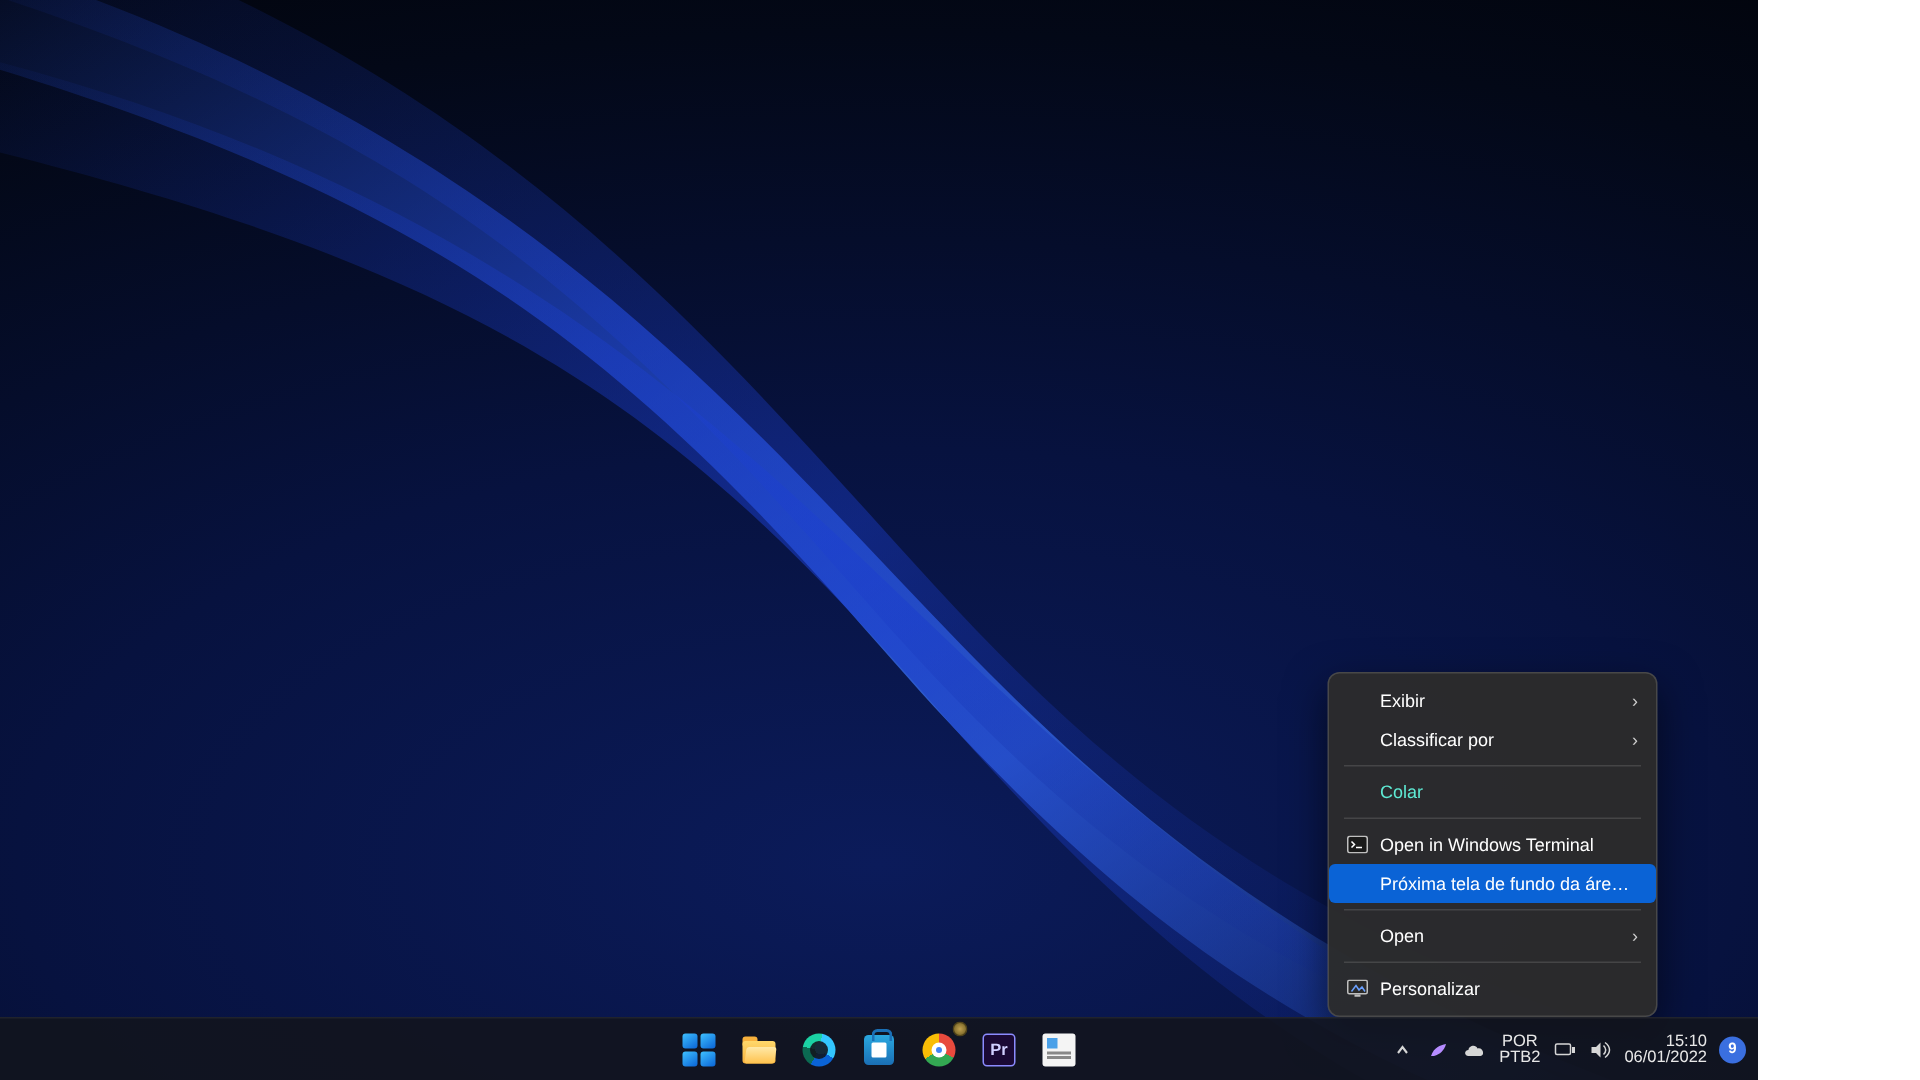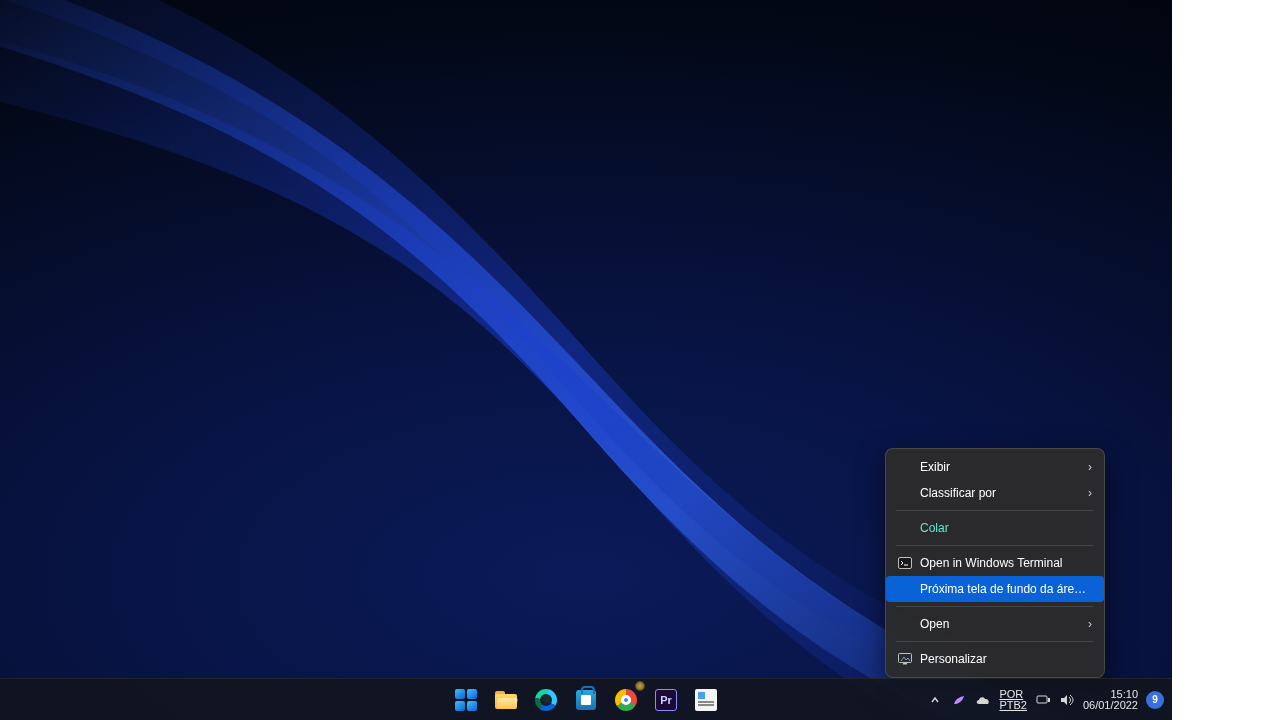--- a/index.html
+++ b/index.html
@@ -85,21 +85,21 @@
   .icon-news::before{content:"";position:absolute;left:3px;top:3px;width:7px;height:7px;background:#4aa0e8;}
   .icon-news::after{content:"";position:absolute;left:3px;top:12px;right:3px;height:2px;background:#888;box-shadow:0 3px 0 #888;}
 
   
   #tb-right {
     position: absolute; right: 8px; top: 0; bottom: 0;
     display: flex; align-items: center; gap: 8px;
     color: #e8e8e8; font-size: 11px;
   }
   .tray-ico { width:16px; height:16px; display:flex; align-items:center; justify-content:center; color:#d6d6d6; }
-  .tray-lang { line-height: 11px; text-align: left; text-decoration: underline; }
+  .tray-lang { line-height: 11px; text-align: center; }
   .tray-dt { line-height: 11px; text-align: right; }
   .tray-noti {
     width:18px; height:18px; border-radius:50%;
     background:#3a6fe0; color:#fff; font-size:10px; font-weight:600;
     display:flex; align-items:center; justify-content:center;
   }
 </style>
 </head>
 <body>
 

